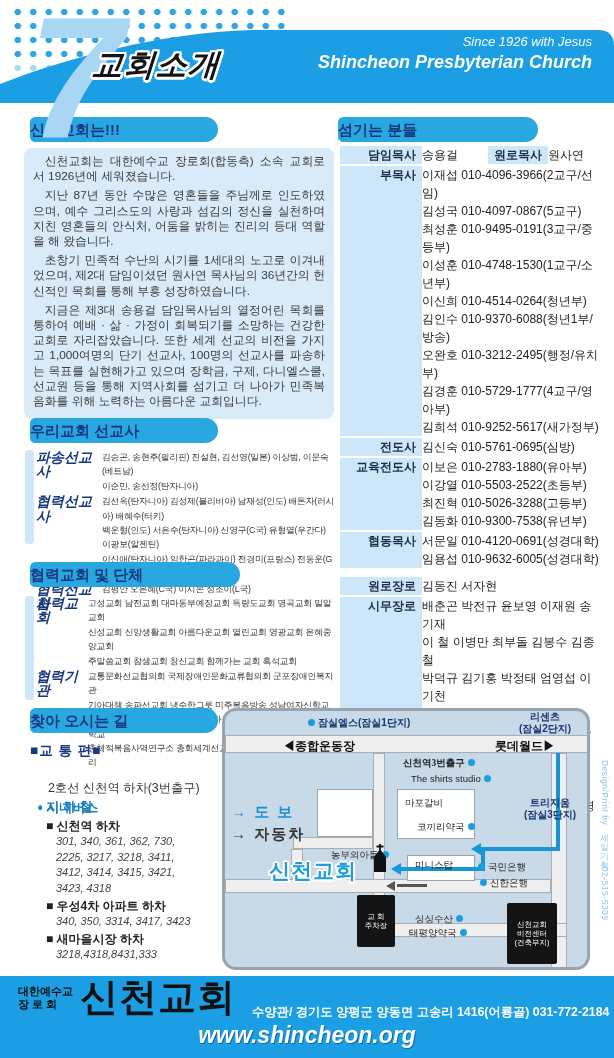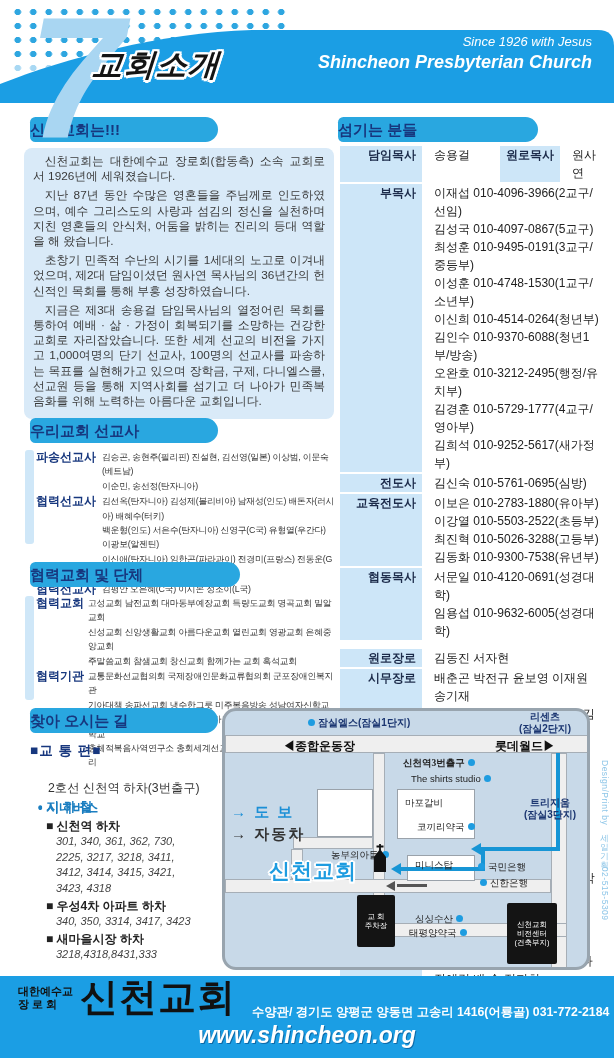--- a/index.html
+++ b/index.html
@@ -32,31 +32,31 @@
 
   
   .about-box{left:24px;top:148px;width:310px;background:#d9eaf8;border-radius:8px;
              padding:6px 9px;box-sizing:border-box;}
   .about-box p{margin:0 0 4px 0;font-size:11.8px;line-height:15.2px;color:#3a3a3a;
                text-align:justify;text-indent:1em;}
 
   
   .leftbar{width:9px;background:#cfe7f8;border-radius:3px;}
   .m-row{display:flex;margin-bottom:1px;}
-  .m-label{width:66px;flex:none;font-weight:bold;color:#17377e;font-size:12px;line-height:14.4px;}
+  .m-label{width:66px;flex:none;font-weight:bold;color:#17377e;font-size:14px;line-height:14.4px;font-style:italic;}
   .m-text{flex:1;font-size:8.8px;letter-spacing:-0.2px;line-height:14.4px;color:#333;}
   .mission-wrap{left:36px;top:450px;width:300px;}
   .coop-wrap{left:36px;top:596px;width:300px;}
 
   
   .serv-wrap{left:340px;top:146px;width:262px;}
   .sv-row{display:flex;margin-bottom:2px;font-size:12px;line-height:18px;}
   .sv-label{width:82px;flex:none;background:#cde6f8;text-align:right;padding-right:6px;
             font-weight:bold;color:#1c2b4a;box-sizing:border-box;}
-  .sv-text{flex:1;padding-left:12px;color:#222;}
+  .sv-text{flex:1;padding-left:0;color:#222;}
   .sv-spacer{height:7px;}
   .sv-label2{width:60px;flex:none;background:#cde6f8;text-align:right;padding-right:6px;
              font-weight:bold;color:#1c2b4a;box-sizing:border-box;margin-left:12px;}
 
   
   .tr-title{left:30px;top:742px;font-size:13.5px;font-weight:bold;color:#17377e;letter-spacing:1px;}
   .tr-sub{position:absolute;font-size:13px;font-weight:bold;color:#1b7ec0;}
   .tr-line{position:absolute;font-size:12.3px;color:#333;}
   .tr-stop{position:absolute;font-size:12px;font-weight:bold;color:#222;}
   .tr-nums{position:absolute;font-size:11px;color:#444;line-height:15.5px;font-style:italic;}

